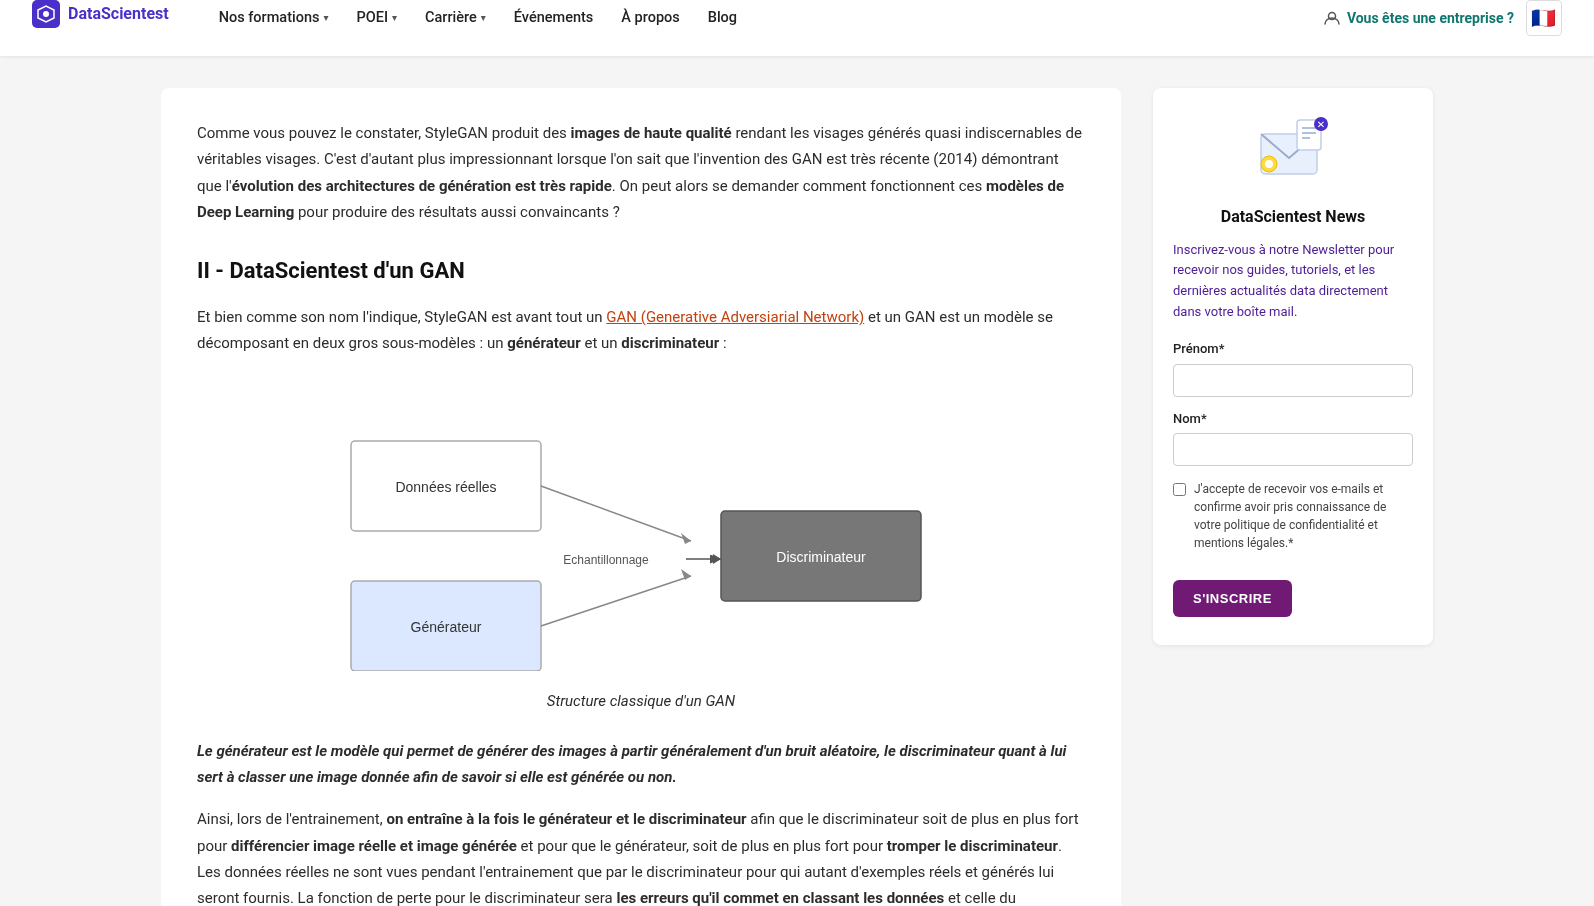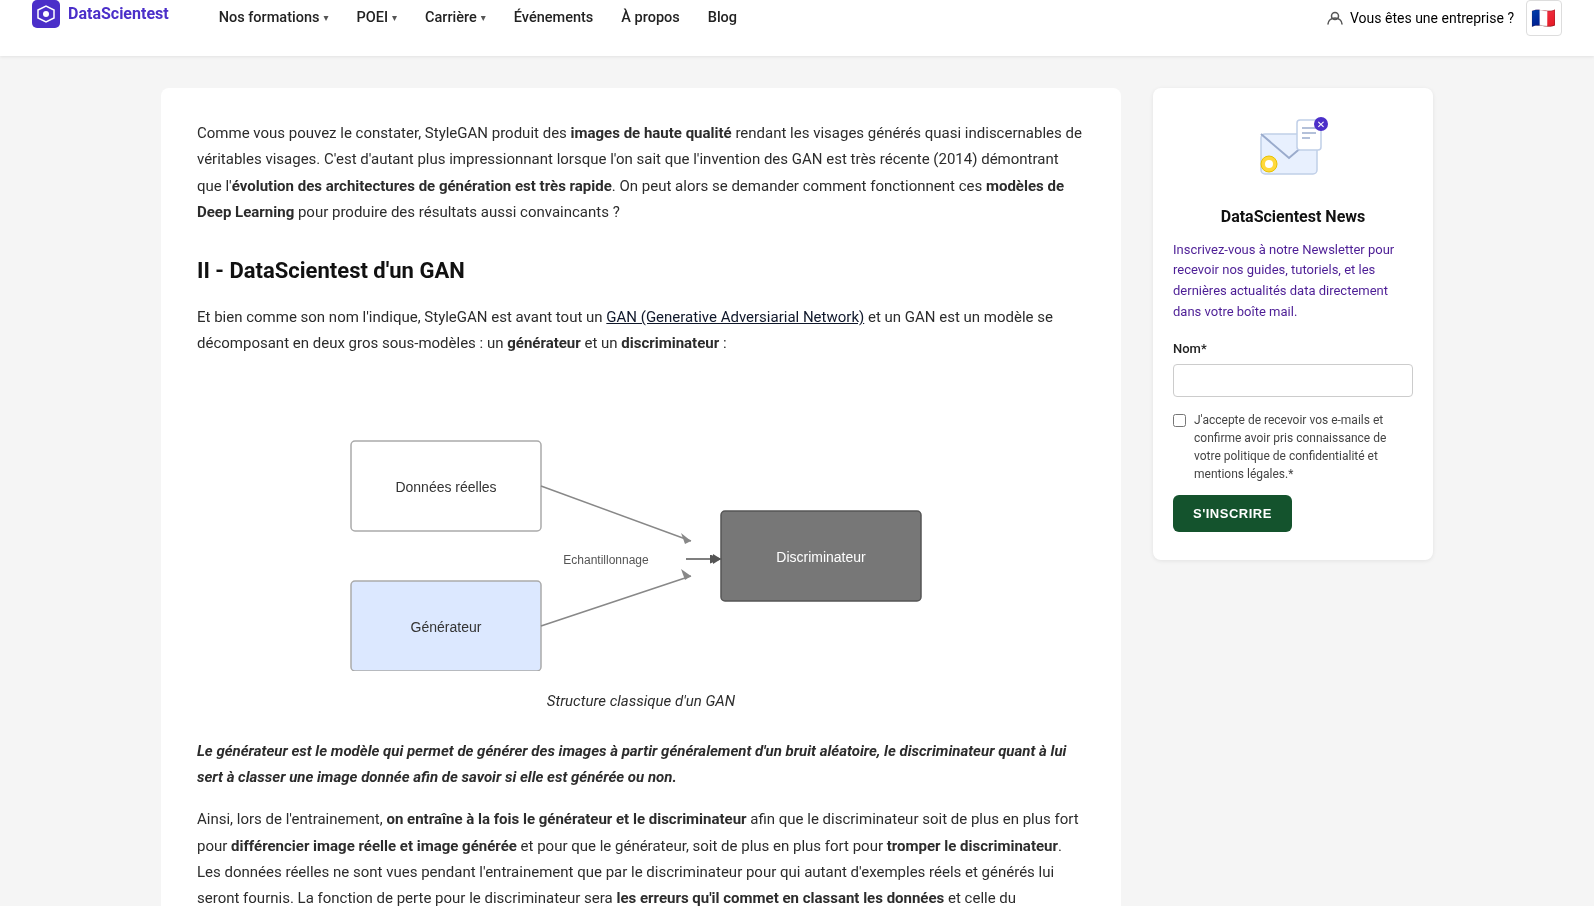--- a/index.html
+++ b/index.html
@@ -65,22 +65,23 @@
       display: flex;
       align-items: center;
       gap: 12px;
       margin-left: auto;
     }
     .nav-enterprise {
       display: flex;
       align-items: center;
       gap: 6px;
       font-size: 14px;
-      color: #000000;
-      cursor: pointer;
+      color: #0f766e;
+      cursor: pointer;
+      font-weight: bold;
     }
     .flag-btn {
       width: 36px;
       height: 36px;
       border-radius: 4px;
       border: 1px solid #ddd;
       overflow: hidden;
       cursor: pointer;
       display: flex;
       align-items: center;
@@ -123,21 +124,21 @@
       line-height: 1.75;
       color: #2c2c2c;
     }
     .main-content h2 {
       font-size: 22px;
       font-weight: 700;
       margin: 28px 0 16px;
       color: #111;
     }
     .main-content a {
-      color: #0f172a;
+      color: #c2410c;
       text-decoration: underline;
     }
     .diagram-container {
       margin: 24px auto;
       text-align: center;
     }
     .diagram-svg {
       max-width: 100%;
     }
     .diagram-caption {
@@ -200,33 +201,33 @@
       border: 1px solid #ccc;
       border-radius: 4px;
       padding: 8px 10px;
       font-size: 13px;
       outline: none;
     }
     .checkbox-row {
       display: flex;
       align-items: flex-start;
       gap: 8px;
-      margin: 14px 0 12px;
+      margin: 14px 0 28px;
     }
     .checkbox-row input[type="checkbox"] {
       margin-top: 3px;
       flex-shrink: 0;
     }
     .checkbox-label {
       font-size: 12px;
       color: #444;
       line-height: 1.5;
     }
     .btn-subscribe {
-      background: #14532d;
+      background: #701a75;
       color: #fff;
       border: none;
       border-radius: 6px;
       padding: 11px 20px;
       font-size: 13px;
       font-weight: 700;
       cursor: pointer;
       letter-spacing: 0.5px;
     }
   </style>
@@ -352,20 +353,24 @@
         <circle cx="68" cy="12" r="7" fill="#4b2fc9"></circle>
         <text x="68" y="16" text-anchor="middle" font-size="10" fill="#fff" font-family="sans-serif">✕</text>
 
         <circle cx="16" cy="52" r="8" fill="#ffd93d" stroke="#e8c200" stroke-width="1"></circle>
         <circle cx="16" cy="52" r="4" fill="#fff"></circle>
       </svg>
 
       <div class="newsletter-title">DataScientest News</div>
       <p class="newsletter-desc">Inscrivez-vous à notre Newsletter pour recevoir nos guides, tutoriels, et les dernières actualités data directement dans votre boîte mail.</p>
 
+      <div class="form-group">
+        <label class="form-label">Prénom*</label>
+        <input class="form-input" type="text" style="">
+      </div>
 
       <div class="form-group">
         <label class="form-label">Nom*</label>
         <input class="form-input" type="text" style="">
       </div>
 
 
       <div class="checkbox-row">
         <input type="checkbox" style="">
         <span class="checkbox-label">J'accepte de recevoir vos e-mails et confirme avoir pris connaissance de votre politique de confidentialité et mentions légales.*</span>

